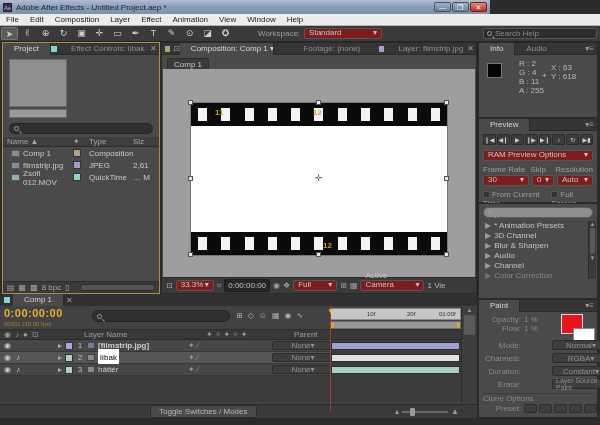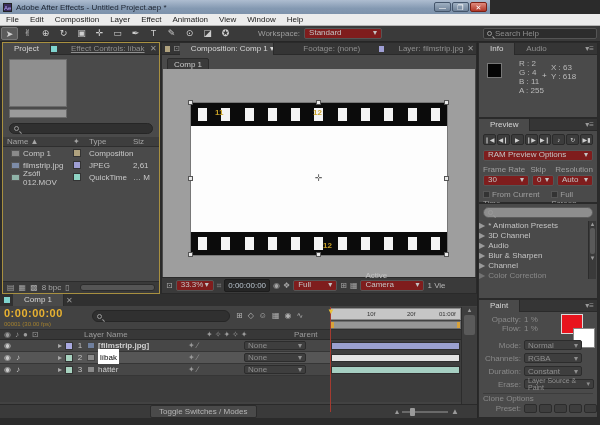--- a/index.html
+++ b/index.html
@@ -93,29 +93,29 @@
   .transport { display:flex; gap:1px; padding:3px 4px; }
   .tbtn { flex:1; height:11px; background:#3c3c3c; border:1px solid #2b2b2b; border-radius:2px; color:#cfcfcf; text-align:center; line-height:10px; font-size:6px; }
   .ram-box { margin:2px 4px; }
   .pv-labels { display:flex; color:#9f9f9f; padding:2px 4px 0; }
   .pv-vals { display:flex; gap:3px; padding:1px 4px; }
   .cbrow { display:flex; gap:4px; padding:3px 4px 0; color:#9f9f9f; }
   .cb { width:7px; height:7px; background:#333; border:1px solid #555; display:inline-block; margin-right:2px; vertical-align:-1px; }
   .effects { top:203px; height:96px; }
   .fx-search { margin:3px 4px; height:11px; background:#8e8e8e; border:1px solid #5c5c5c; border-radius:6px; display:flex; align-items:center; padding:0 4px; }
   .fx-list { position:relative; }
-  .fx-item { height:10px; line-height:10px; color:#c3c3c3; white-space:nowrap; overflow:hidden; }
+  .fx-item { height:10px; line-height:10px; color:#c3c3c3; padding-left:6px; white-space:nowrap; overflow:hidden; }
   .fx-item .tri { color:#9a9a9a; margin-right:3px; }
   .vsb { position:absolute; right:1px; top:0; width:8px; height:58px; background:#3a3a3a; border-left:1px solid #2c2c2c; color:#9a9a9a; font-size:6px; text-align:center; }
   .vsb .thumbv { margin:1px; height:26px; background:#5a5a5a; border-radius:2px; }
   .paint { top:299px; height:119px; }
   .paint-body { position:relative; height:124px; color:#8a8a8a; }
   .prow { position:absolute; left:0; display:flex; align-items:center; }
   .plabel { width:42px; text-align:right; margin-right:3px; }
-  .pdrop { background:#3e3e3e; border:1px solid #2c2c2c; border-radius:2px; color:#8f8f8f; padding:0 3px; height:10px; display:flex; align-items:center; justify-content:space-between; }
+  .pdrop { background:#3e3e3e; border:1px solid #2c2c2c; border-radius:2px; color:#8f8f8f; padding:0 3px; height:10px; display:flex; align-items:center; justify-content:center;margin-left:28px; }
   .fgsw { position:absolute; left:82px; top:2px; width:22px; height:20px; border:1px solid #dadada; }
   .bgsw { position:absolute; left:94px; top:16px; width:22px; height:20px; border:1px solid #888; }
   .sep { position:absolute; left:4px; right:4px; border-top:1px solid #3c3c3c; }
   .preset-btn { width:13px; height:9px; background:#3e3e3e; border:1px solid #2c2c2c; border-radius:2px; margin-right:2px; }
 
   
   .tl { position:absolute; left:0; top:294px; width:477px; height:124px; background:#424242; }
   .tl-tabbar { height:12px; background:#303030; display:flex; align-items:center; }
   .tl-ctrl { position:relative; height:24px; background:#424242; border-bottom:1px solid #2e2e2e; }
   .tl-tc { position:absolute; left:4px; top:1px; color:#e8b231; font-size:11px; font-weight:bold; letter-spacing:.5px; }
@@ -206,21 +206,21 @@
     <span class="helpsearch">
       <span class="mag"></span>
       <span>Search Help</span>
     </span>
   </div>
 
   <div class="project">
     <div class="tabbar">
       <span class="tab active">Project</span>
       <span class="sq" style="background:#7fd4cf"></span>
-      <span class="tab" style="max-width:88px;text-decoration:underline;">Effect Controls: líbak</span>
+      <span class="tab" style="max-width:88px;">Effect Controls: líbak</span>
       <span class="xicon">✕</span>
     </div>
     <div class="thumb"></div>
     <div class="thumb2"></div>
     <div class="proj-search">
       <span class="mag"></span>
     </div>
     <div class="proj-head">
       <span class="col-name"><span>Name</span> <span>▲</span></span>
       <span class="col-lab">✦</span>
@@ -407,22 +407,22 @@
     </div>
   </div>
 
   <div class="rpanel effects">
     <div class="fx-search">
         <span class="mag"></span>
       </div>
     <div class="fx-list">
       <div class="fx-item"><span class="tri">▶</span><span>* Animation Presets</span></div>
       <div class="fx-item"><span class="tri">▶</span><span>3D Channel</span></div>
+      <div class="fx-item"><span class="tri">▶</span><span>Blur &amp; Sharpen</span></div>
       <div class="fx-item"><span class="tri">▶</span><span>Audio</span></div>
-      <div class="fx-item"><span class="tri">▶</span><span>Blur &amp; Sharpen</span></div>
       <div class="fx-item"><span class="tri">▶</span><span>Channel</span></div>
       <div class="fx-item" style="opacity:.5"><span class="tri">▶</span><span>Color Correction</span></div>
       <div class="vsb">▲<div class="thumbv"></div>▼</div>
     </div>
   </div>
 
   <div class="rpanel paint">
     <div class="tabbar">
       <span class="tab active">Paint</span>
       <span class="pmenu">▾≡</span>

